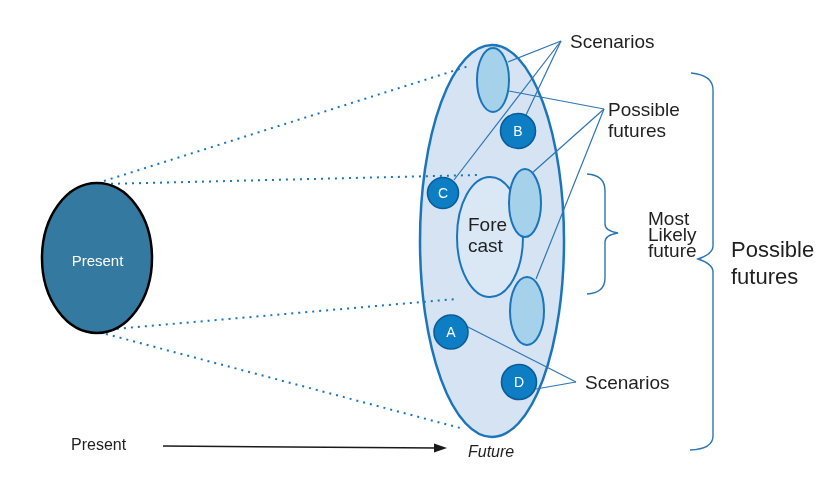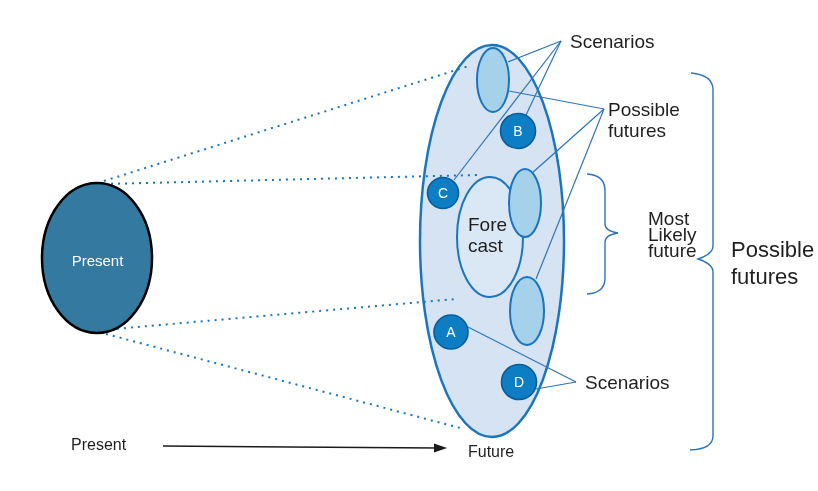--- a/index.html
+++ b/index.html
@@ -14,21 +14,21 @@
     color:var(--present-text,#fff);font-size:15px;
   }
   .lbl-forecast{left:468px;top:214px;width:46px;line-height:21px;}
   .lbl-scenarios-top{left:570px;top:31px;}
   .lbl-desirable{left:608px;top:99px;width:86px;}
   .lbl-most-likely{left:648px;top:211px;width:58px;line-height:16px;}
   .lbl-possible{left:731px;top:236px;width:80px;font-size:22px;line-height:27px;}
   .lbl-scenarios-bottom{left:585px;top:372px;}
   .lbl-timeline{font-size:16px;}
   .lbl-timeline-present{left:71px;top:434px;}
-  .lbl-timeline-future{left:468px;top:441px;}
+  .lbl-timeline-future{left:468px;top:441px;font-style:italic;}
   .pt-letter{
     position:absolute;width:30px;height:20px;text-align:center;
     color:#ffffff;font-size:14px;line-height:20px;
   }
 </style>
 </head>
 <body>
 
 <div class="stage">
 

